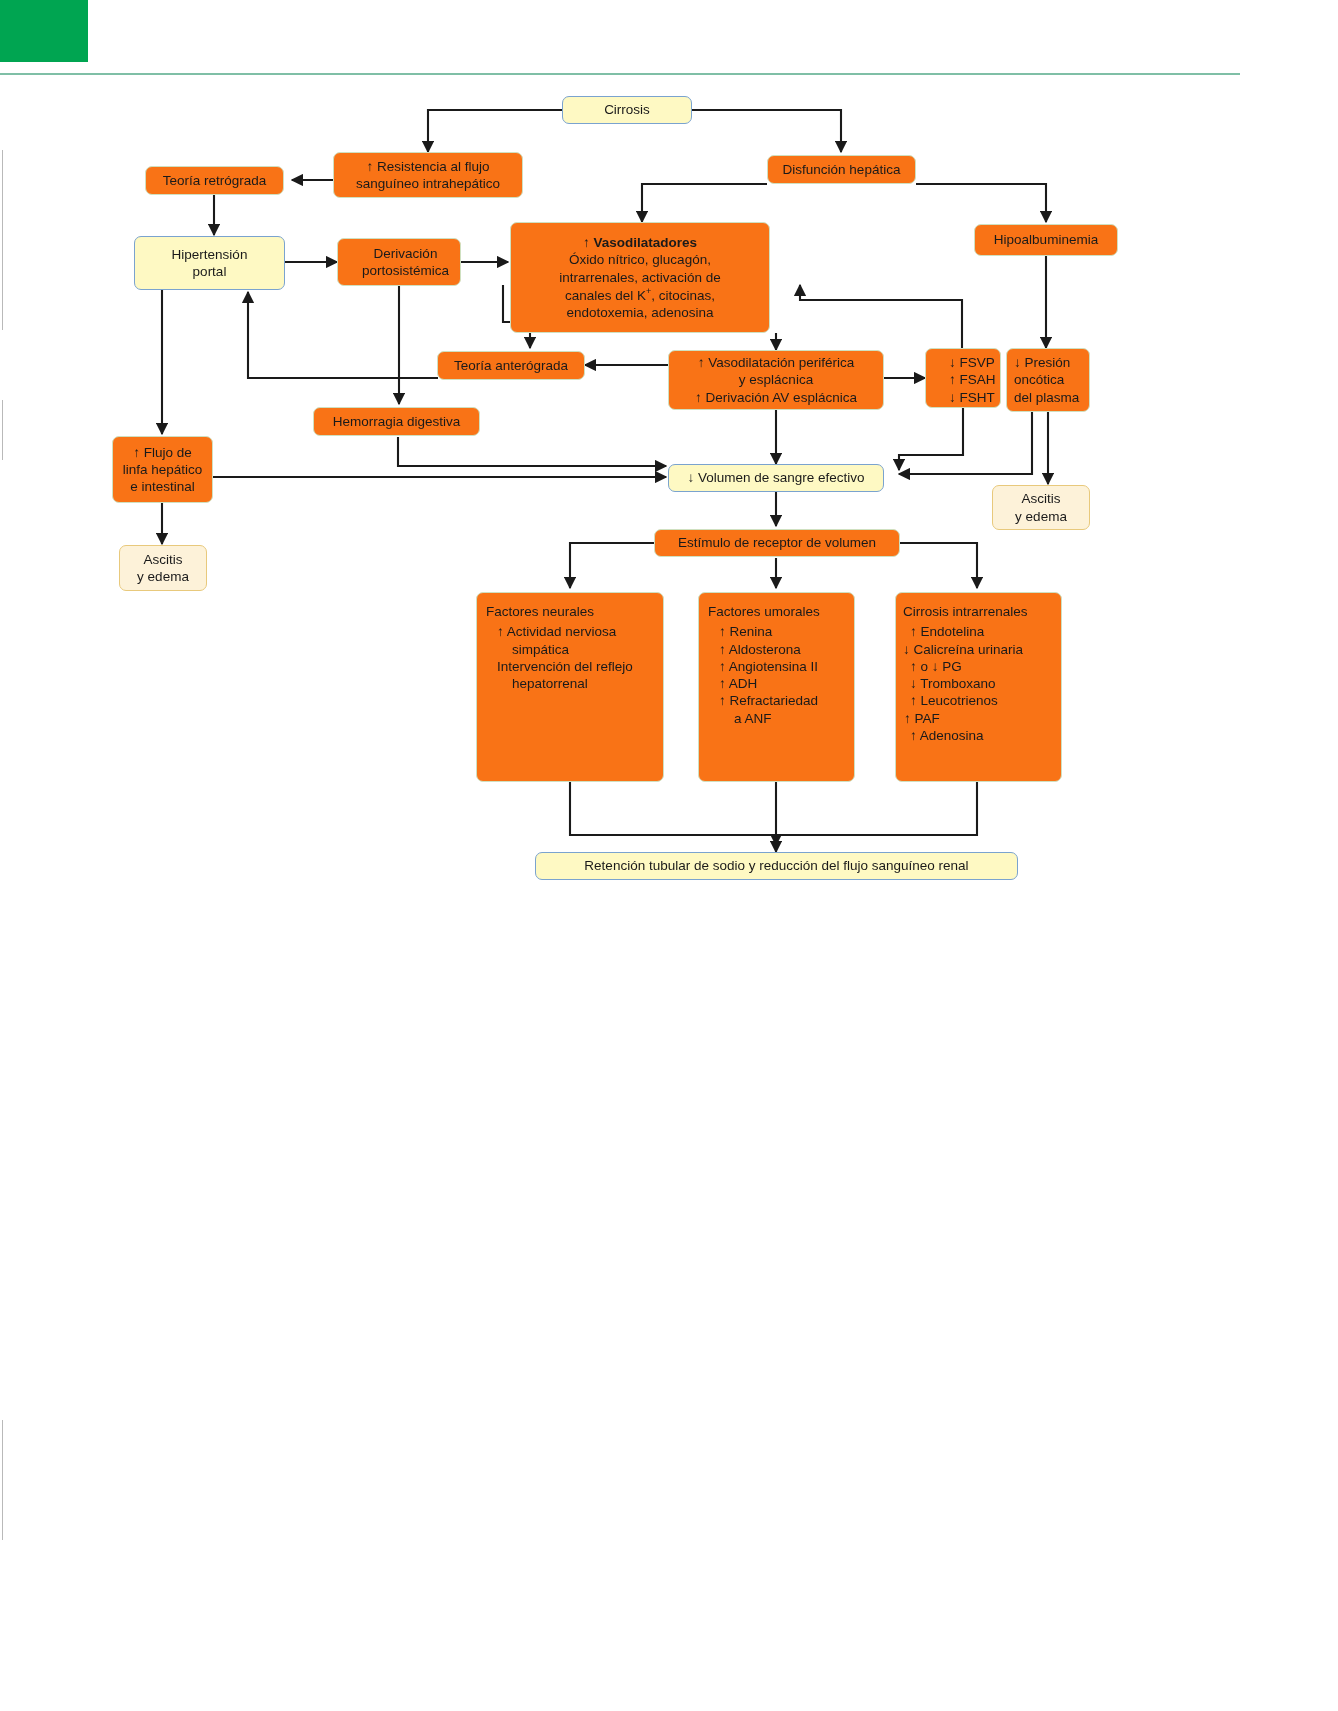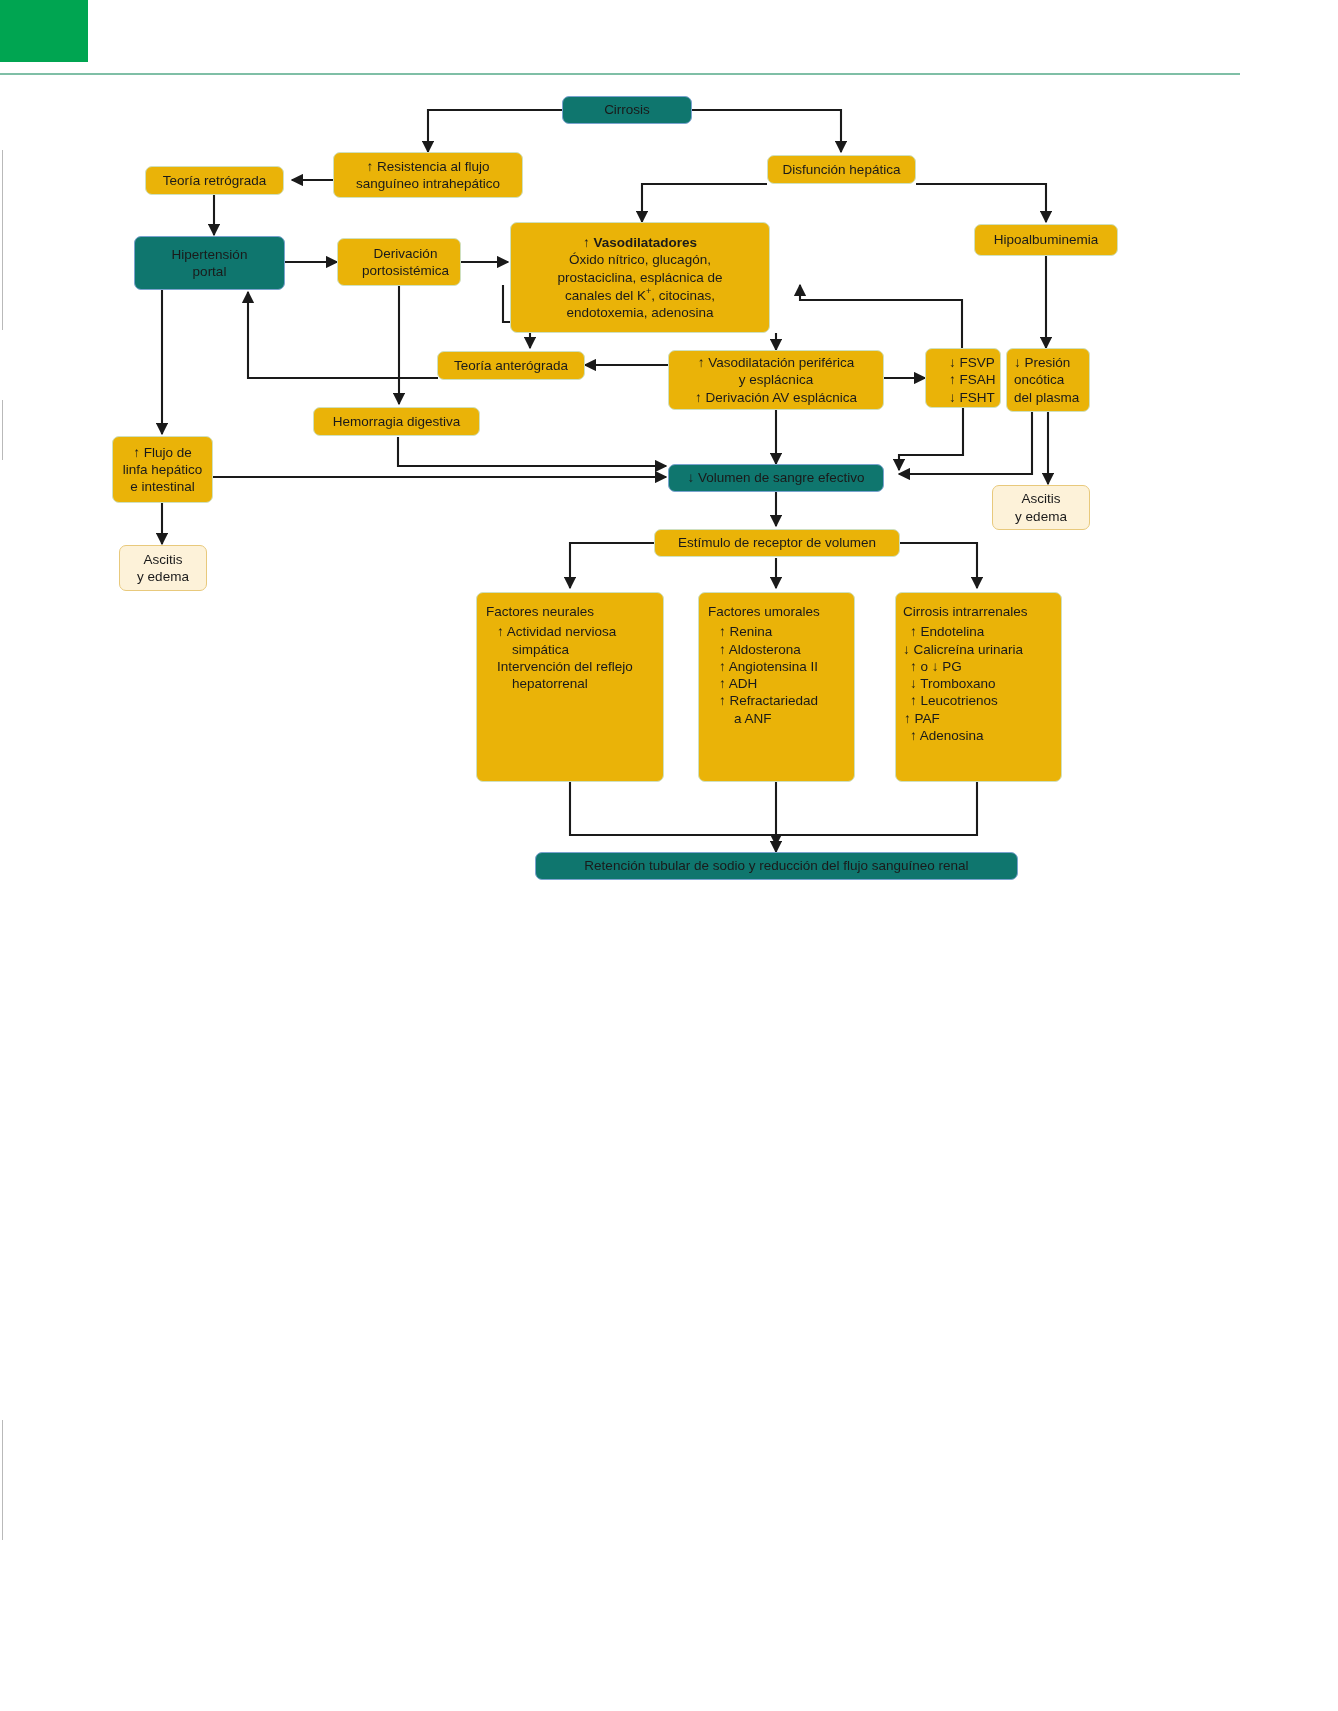--- a/index.html
+++ b/index.html
@@ -35,25 +35,25 @@
     display:flex;flex-direction:column;
     align-items:center;justify-content:center;
     text-align:center;
     border-radius:7px;
     font-size:13.5px;
     line-height:1.28;
     color:#1a1a1a;
     padding:4px 7px;
   }
   .green{
-    background:#eab308;
+    background:#f97316;
     border:1px solid #cfe0c0;
   }
   .blue{
-    background:#0f766e;
+    background:#fef9c3;
     border:1px solid #7aa3cf;
   }
   .cream{
     background:#fdf2d9;
     border:1px solid #e8c97c;
   }
   .node .ln{display:block;white-space:nowrap;}
   .bold{font-weight:bold;}
 
   
@@ -181,21 +181,21 @@
   </div>
 
   <div class="node green" style="left:337px;top:238px;width:124px;height:48px;padding-left:20px;">
     <span class="ln">Derivación</span>
     <span class="ln">portosistémica</span>
   </div>
 
   <div class="node green" style="left:510px;top:222px;width:260px;height:111px;">
     <span class="ln bold">↑ Vasodilatadores</span>
     <span class="ln">Óxido nítrico, glucagón,</span>
-    <span class="ln">prostaciclina, esplácnica de</span>
+    <span class="ln">intrarrenales, activación de</span>
     <span class="ln"><span>canales del K</span><sup>+</sup><span>, citocinas,</span></span>
     <span class="ln">endotoxemia, adenosina</span>
   </div>
 
   <div class="node green" style="left:974px;top:224px;width:144px;height:32px;">
     <span class="ln">Hipoalbuminemia</span>
   </div>
 
   <div class="node green" style="left:437px;top:351px;width:148px;height:29px;">
     <span class="ln">Teoría anterógrada</span>

